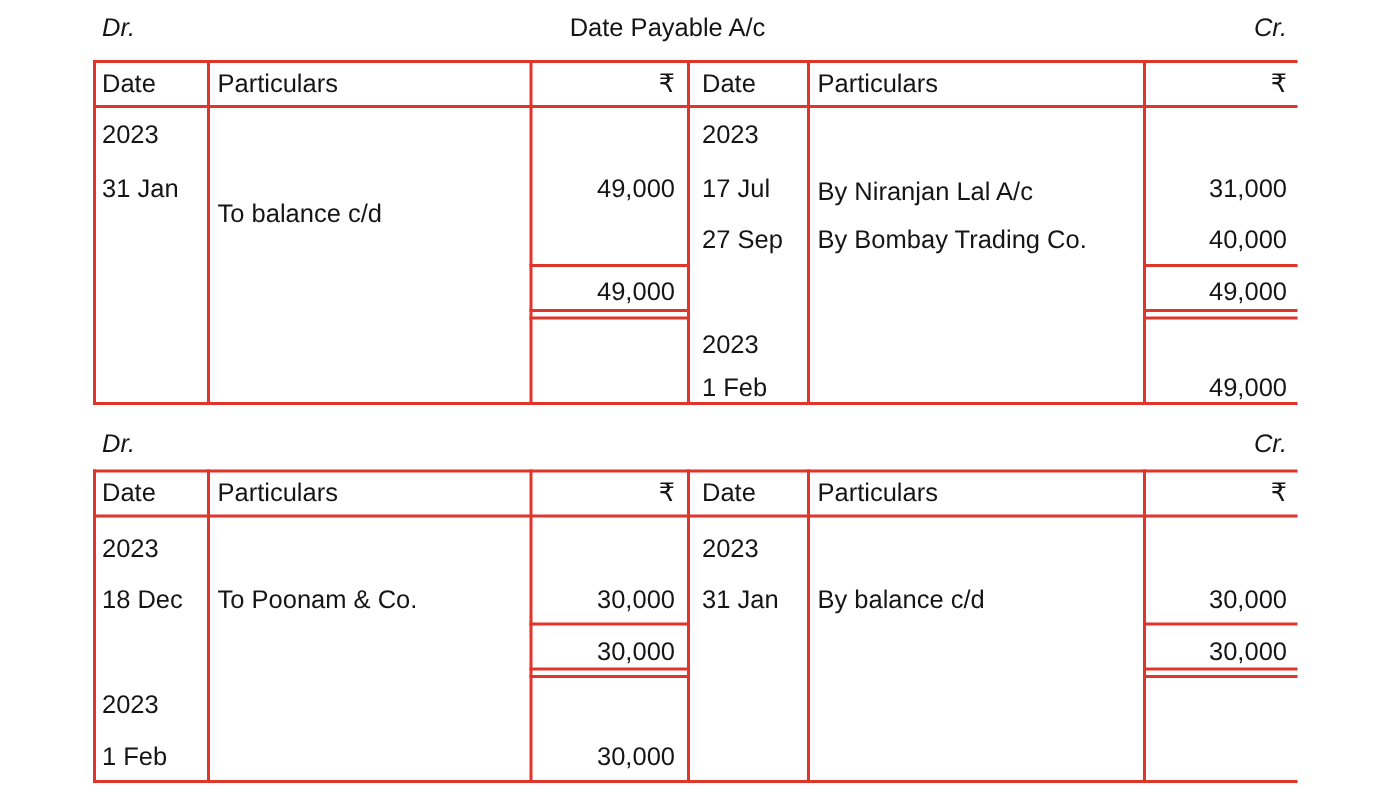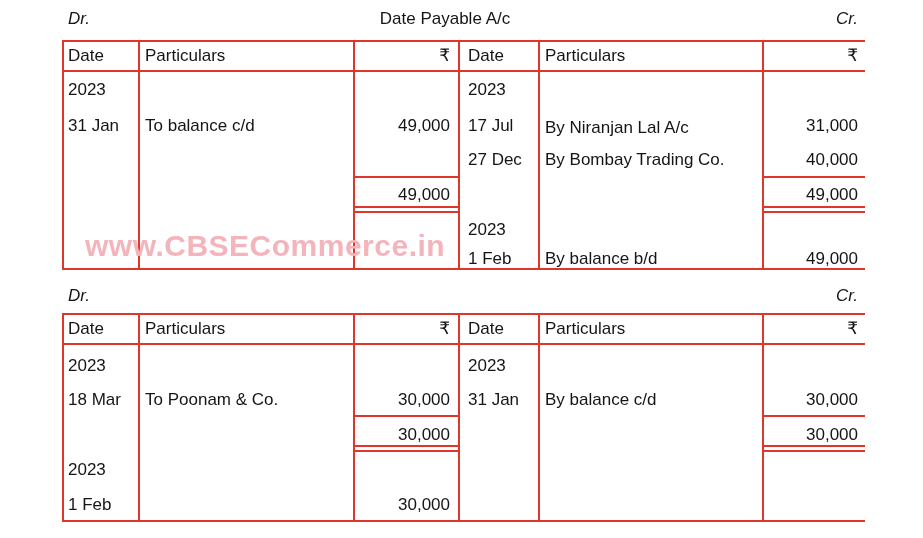--- a/index.html
+++ b/index.html
@@ -62,38 +62,36 @@
 
   <div class="txt" style="left:68px;top:45px">Date</div>
   <div class="txt" style="left:145px;top:45px">Particulars</div>
   <div class="txt amt" style="left:356px;top:45px">₹</div>
   <div class="txt" style="left:468px;top:45px">Date</div>
   <div class="txt" style="left:545px;top:45px">Particulars</div>
   <div class="txt amt" style="left:764px;top:45px">₹</div>
 
   <div class="txt" style="left:68px;top:79px">2023</div>
   <div class="txt" style="left:68px;top:115px">31 Jan</div>
-  <div class="txt" style="left:145px;top:115px">To balance c/d</div>
+  <div class="txt" style="left:145px;top:132px">To balance c/d</div>
   <div class="txt amt" style="left:356px;top:115px">49,000</div>
   <div class="txt amt" style="left:356px;top:184px">49,000</div>
 
   <div class="txt" style="left:468px;top:79px">2023</div>
   <div class="txt" style="left:468px;top:115px">17 Jul</div>
   <div class="txt" style="left:545px;top:117px">By Niranjan Lal A/c</div>
   <div class="txt amt" style="left:764px;top:115px">31,000</div>
-  <div class="txt" style="left:468px;top:149px">27 Dec</div>
+  <div class="txt" style="left:468px;top:149px">27 Sep</div>
   <div class="txt" style="left:545px;top:149px">By Bombay Trading Co.</div>
   <div class="txt amt" style="left:764px;top:149px">40,000</div>
   <div class="txt amt" style="left:764px;top:184px">49,000</div>
   <div class="txt" style="left:468px;top:219px">2023</div>
   <div class="txt" style="left:468px;top:248px">1 Feb</div>
-  <div class="txt" style="left:545px;top:248px">By balance b/d</div>
   <div class="txt amt" style="left:764px;top:248px">49,000</div>
 
-  <div class="watermark">www.CBSECommerce.in</div>
 
   <div class="txt drcr" style="left:68px;top:285px">Dr.</div>
   <div class="txt drcr cr" style="top:285px">Cr.</div>
 
   <div class="hline" style="left:62px;top:313px;width:803px"></div>
   <div class="hline" style="left:62px;top:343px;width:803px"></div>
   <div class="hline" style="left:353px;top:415px;width:105px"></div>
   <div class="hline" style="left:762px;top:415px;width:103px"></div>
   <div class="hline" style="left:353px;top:445px;width:105px"></div>
   <div class="hline" style="left:353px;top:450px;width:105px"></div>
@@ -108,21 +106,21 @@
   <div class="vline" style="left:762px;top:313px;height:209px"></div>
 
   <div class="txt" style="left:68px;top:318px">Date</div>
   <div class="txt" style="left:145px;top:318px">Particulars</div>
   <div class="txt amt" style="left:356px;top:318px">₹</div>
   <div class="txt" style="left:468px;top:318px">Date</div>
   <div class="txt" style="left:545px;top:318px">Particulars</div>
   <div class="txt amt" style="left:764px;top:318px">₹</div>
 
   <div class="txt" style="left:68px;top:355px">2023</div>
-  <div class="txt" style="left:68px;top:389px">18 Mar</div>
+  <div class="txt" style="left:68px;top:389px">18 Dec</div>
   <div class="txt" style="left:145px;top:389px">To Poonam &amp; Co.</div>
   <div class="txt amt" style="left:356px;top:389px">30,000</div>
   <div class="txt amt" style="left:356px;top:424px">30,000</div>
   <div class="txt" style="left:68px;top:459px">2023</div>
   <div class="txt" style="left:68px;top:494px">1 Feb</div>
   <div class="txt amt" style="left:356px;top:494px">30,000</div>
 
   <div class="txt" style="left:468px;top:355px">2023</div>
   <div class="txt" style="left:468px;top:389px">31 Jan</div>
   <div class="txt" style="left:545px;top:389px">By balance c/d</div>

